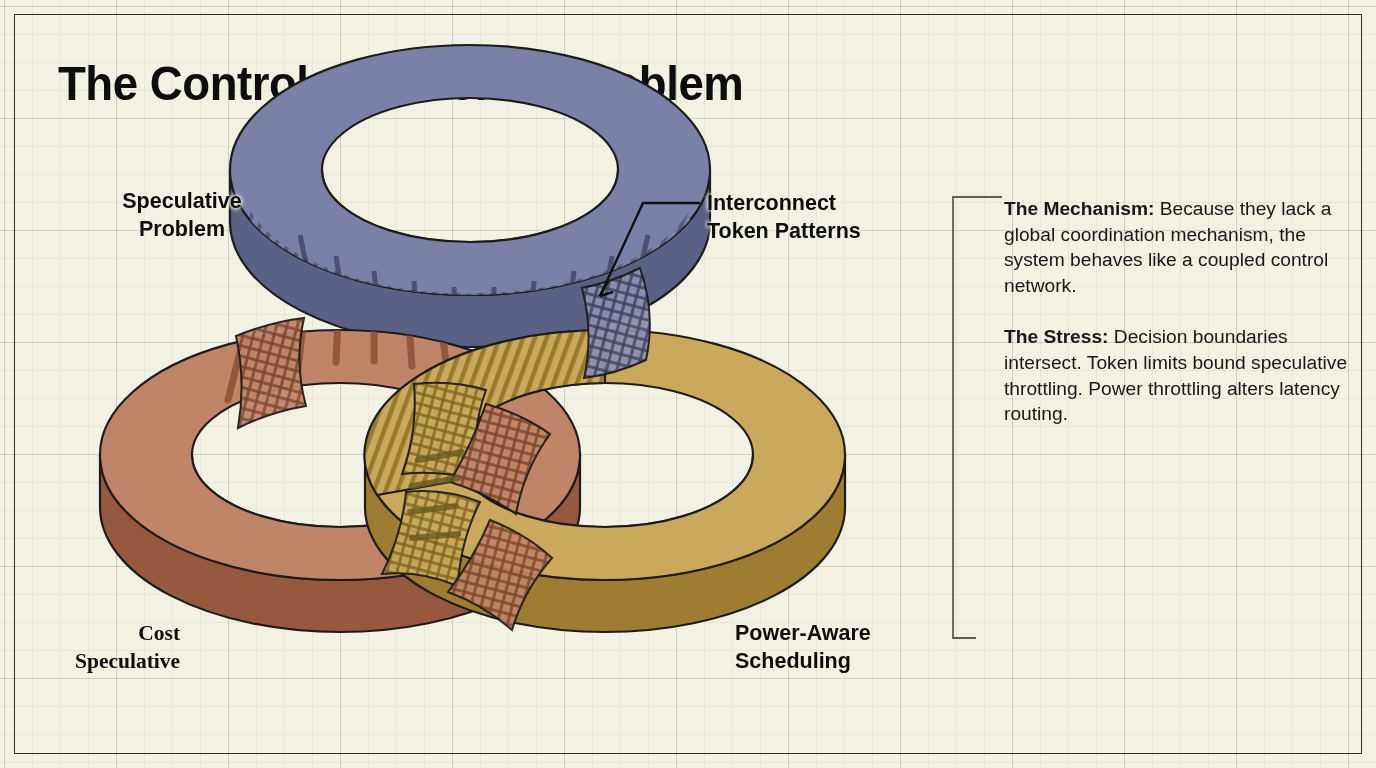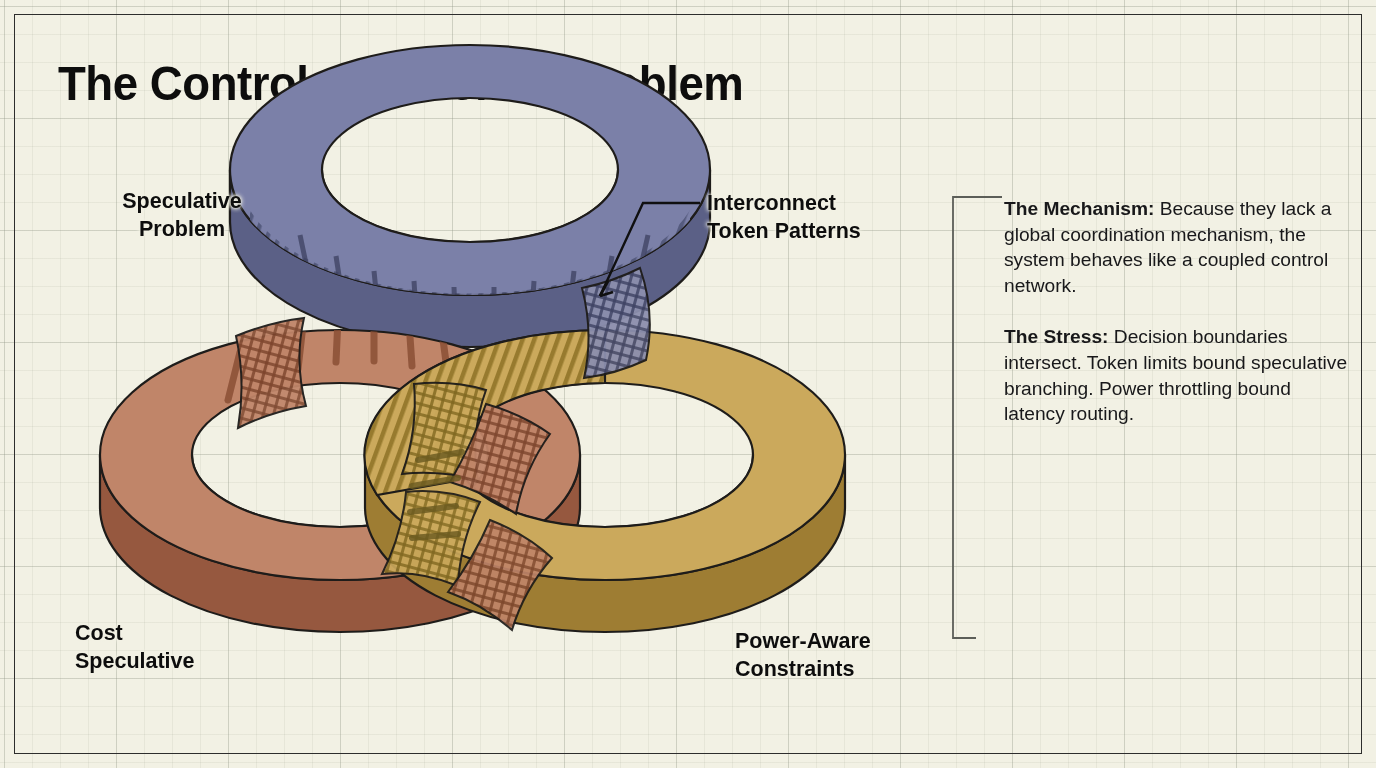--- a/index.html
+++ b/index.html
@@ -36,22 +36,22 @@
   #diagram{position:absolute;left:0;top:0;width:960px;height:768px;}
   #diagram svg{display:block;}
   
   .ringlabel{
     position:absolute;font-weight:bold;color:#0d0d0d;
     font-size:21.5px;line-height:28px;white-space:nowrap;
     text-shadow:0 0 5px #f2f1e4,0 0 5px #f2f1e4,0 0 3px #f2f1e4;
   }
   #lbl-spec{left:116px;top:187px;text-align:center;width:132px;}
   #lbl-inter{left:707px;top:189px;text-align:left;}
-  #lbl-cost{left:75px;top:619px;text-align:left;}
-  #lbl-power{left:735px;top:619px;text-align:left;margin-top:8px;}
+  #lbl-cost{left:75px;top:619px;text-align:right;font-family:Liberation Serif, serif;}
+  #lbl-power{left:735px;top:619px;text-align:left;}
   
   #panel{position:absolute;left:1004px;top:196px;width:345px;}
   .para{margin-bottom:26px;}
   .para-text{
     font-size:19.2px;line-height:25.6px;color:#18181a;
     font-family:"Liberation Sans", sans-serif;
   }
   .para-text b{font-weight:bold;}
   
   #bracket{position:absolute;left:952px;top:196px;width:52px;height:443px;}
@@ -206,29 +206,29 @@
   <div class="ringlabel" id="lbl-inter">
     <div>Interconnect</div>
     <div>Token Patterns</div>
   </div>
   <div class="ringlabel" id="lbl-cost">
     <div>Cost</div>
     <div>Speculative</div>
   </div>
   <div class="ringlabel" id="lbl-power">
     <div>Power-Aware</div>
-    <div>Constraints</div>
+    <div>Scheduling</div>
   </div>
 
   <svg id="bracket">
     <path d="M 50,1 L 1,1 L 1,442 L 24,442" fill="none" stroke="#5c5e58" stroke-width="1.8"></path>
   </svg>
 
   <div id="panel">
     <div class="para">
       <div class="para-text"><b>The Mechanism:</b><span> Because they lack a global coordination mechanism, the system behaves like a coupled control network.</span></div>
     </div>
     <div class="para">
-      <div class="para-text"><b>The Stress:</b><span> Decision boundaries intersect. Token limits bound speculative branching. Power throttling bound latency routing.</span></div>
+      <div class="para-text"><b>The Stress:</b><span> Decision boundaries intersect. Token limits bound speculative throttling. Power throttling alters latency routing.</span></div>
     </div>
   </div>
 
 </div>
 
 </body></html>

